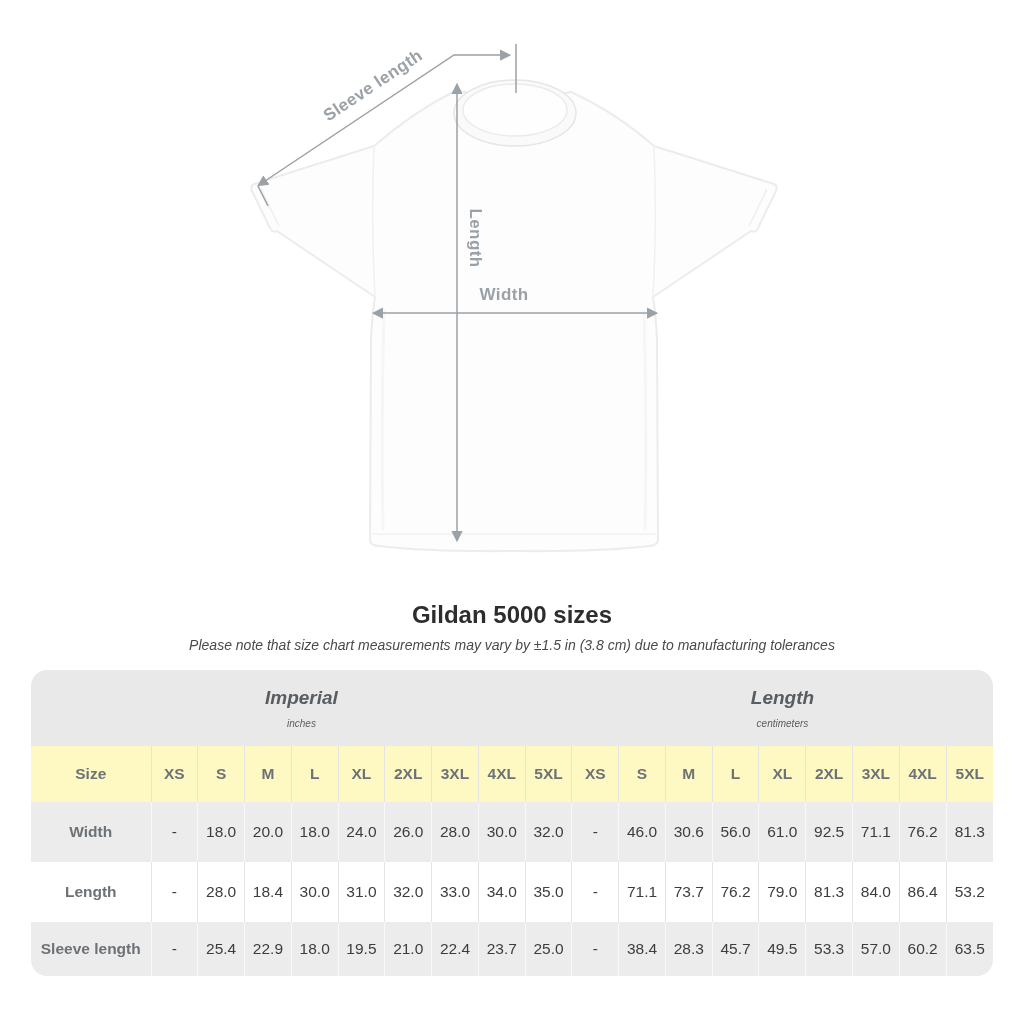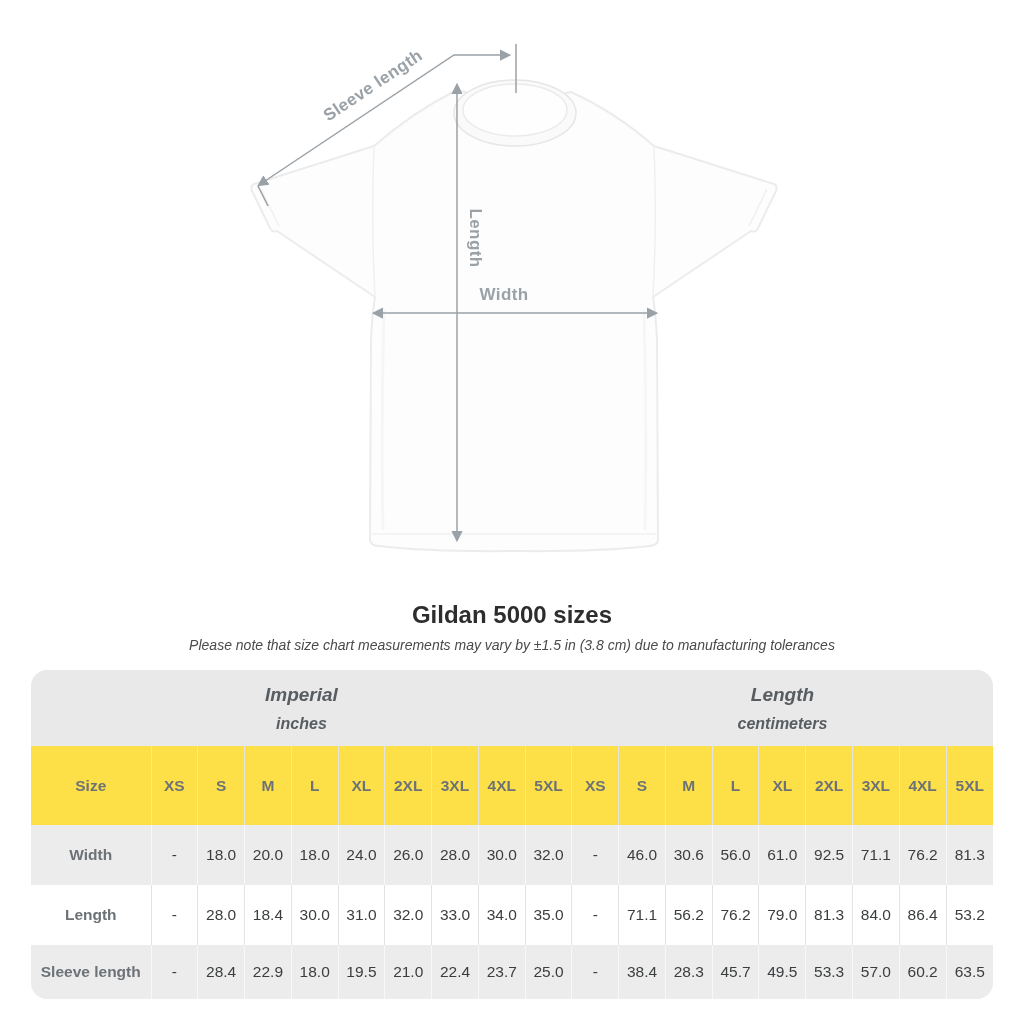--- a/index.html
+++ b/index.html
@@ -35,24 +35,24 @@
 
   .table-wrap {
     position:absolute; top:670px; left:31px; width:962px;
     border-radius:16px; overflow:hidden;
   }
   table { width:100%; table-layout:fixed; border-collapse:collapse; }
   th,td { text-align:center; vertical-align:middle; padding:0; }
 
   .unit-row th { background:var(--band,#e9e9e9); height:76px; font-style:italic; color:var(--unit-text,#585d61); }
   .unit-name { font-size:19px; font-weight:bold; }
-  .unit-sub  { font-size:16px; font-weight:bold; margin-top:9px; }
+  .unit-sub  { font-size:10px; font-weight:normal; margin-top:9px; }
 
   .head-row th {
-    background:#fde047; height:79px; font-size:15.5px; font-weight:bold;
+    background:#fef9c3; height:56px; font-size:15.5px; font-weight:bold;
     color:var(--label,#6d7277); border-left:1px solid var(--sep-light,#e3e3e3);
   }
   .head-row th:first-child { border-left:none; }
 
   tbody td {
     height:60px; font-size:15.5px; color:var(--data-text,#3b3d3f);
     border-left:1px solid var(--sep-light,#e3e3e3);
   }
   tbody td:first-child { border-left:none; font-weight:bold; color:var(--label,#6d7277); }
   tr.r-gray { background:var(--row-gray,#ececec); }
@@ -208,32 +208,32 @@
             <td>28.0</td>
             <td>18.4</td>
             <td>30.0</td>
             <td>31.0</td>
             <td>32.0</td>
             <td>33.0</td>
             <td>34.0</td>
             <td>35.0</td>
             <td>-</td>
             <td>71.1</td>
-            <td>56.2</td>
+            <td>73.7</td>
             <td>76.2</td>
             <td>79.0</td>
             <td>81.3</td>
             <td>84.0</td>
             <td>86.4</td>
             <td>53.2</td>
           </tr>
           <tr class="r-gray">
             <td>Sleeve length</td>
             <td>-</td>
-            <td>28.4</td>
+            <td>25.4</td>
             <td>22.9</td>
             <td>18.0</td>
             <td>19.5</td>
             <td>21.0</td>
             <td>22.4</td>
             <td>23.7</td>
             <td>25.0</td>
             <td>-</td>
             <td>38.4</td>
             <td>28.3</td>

